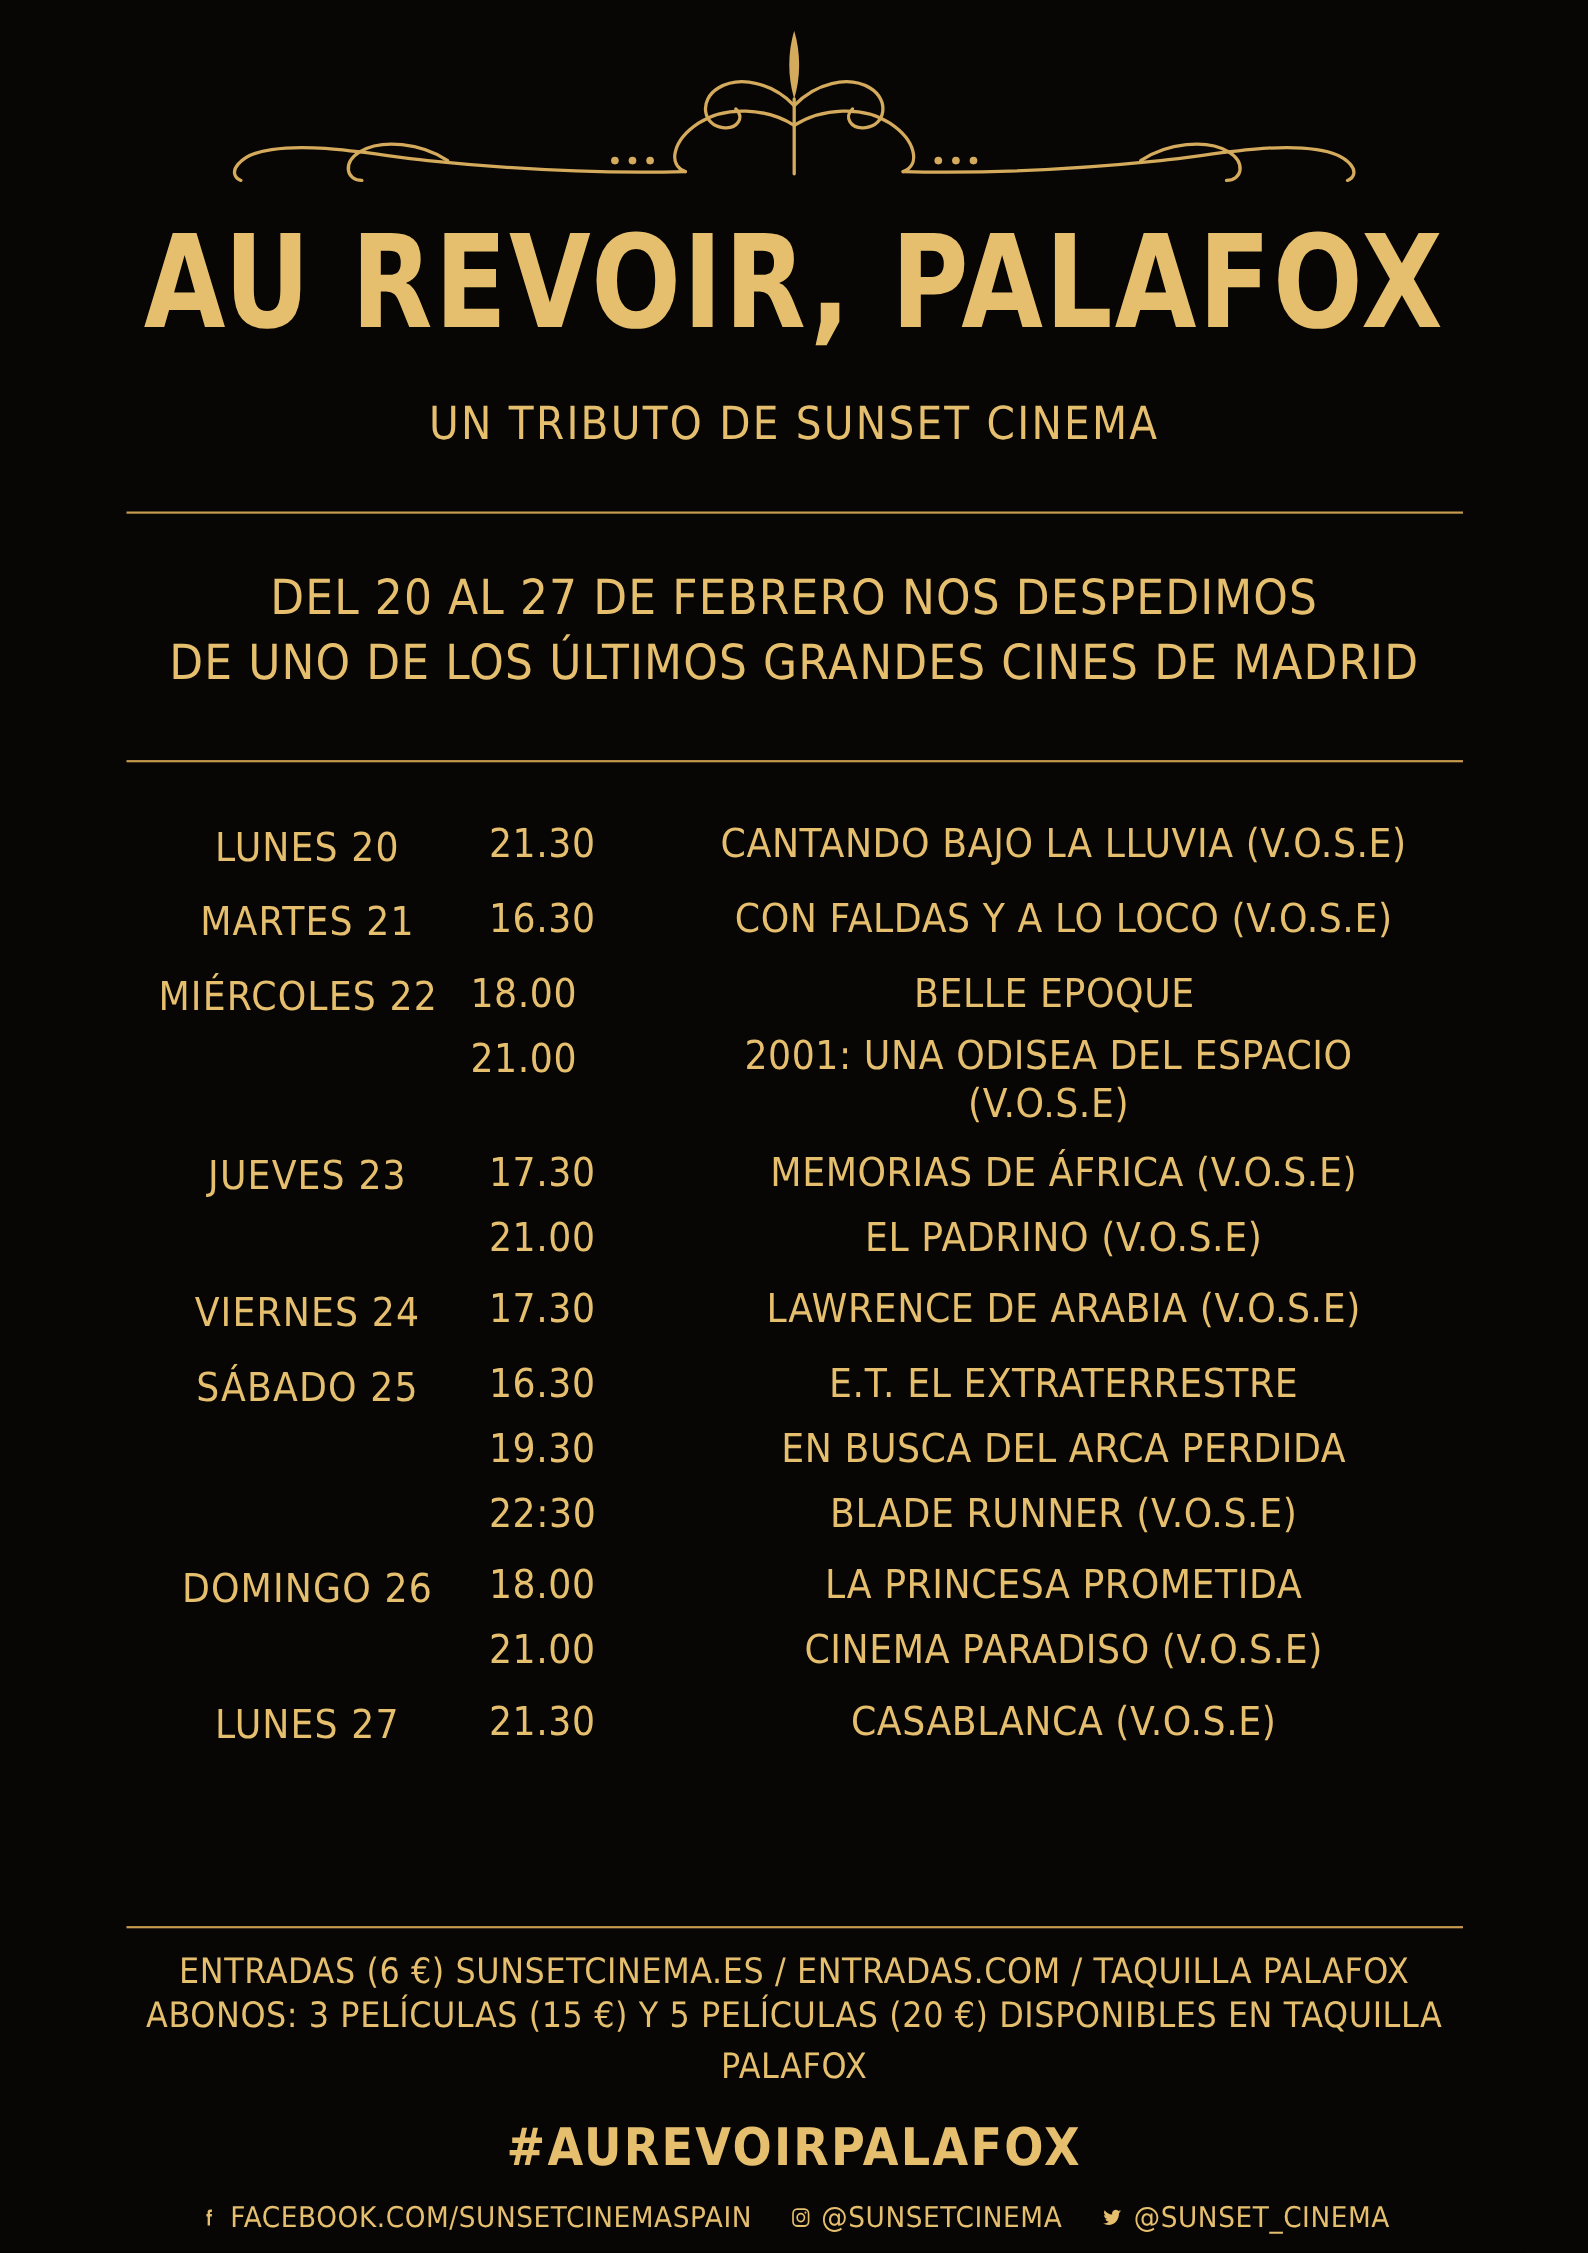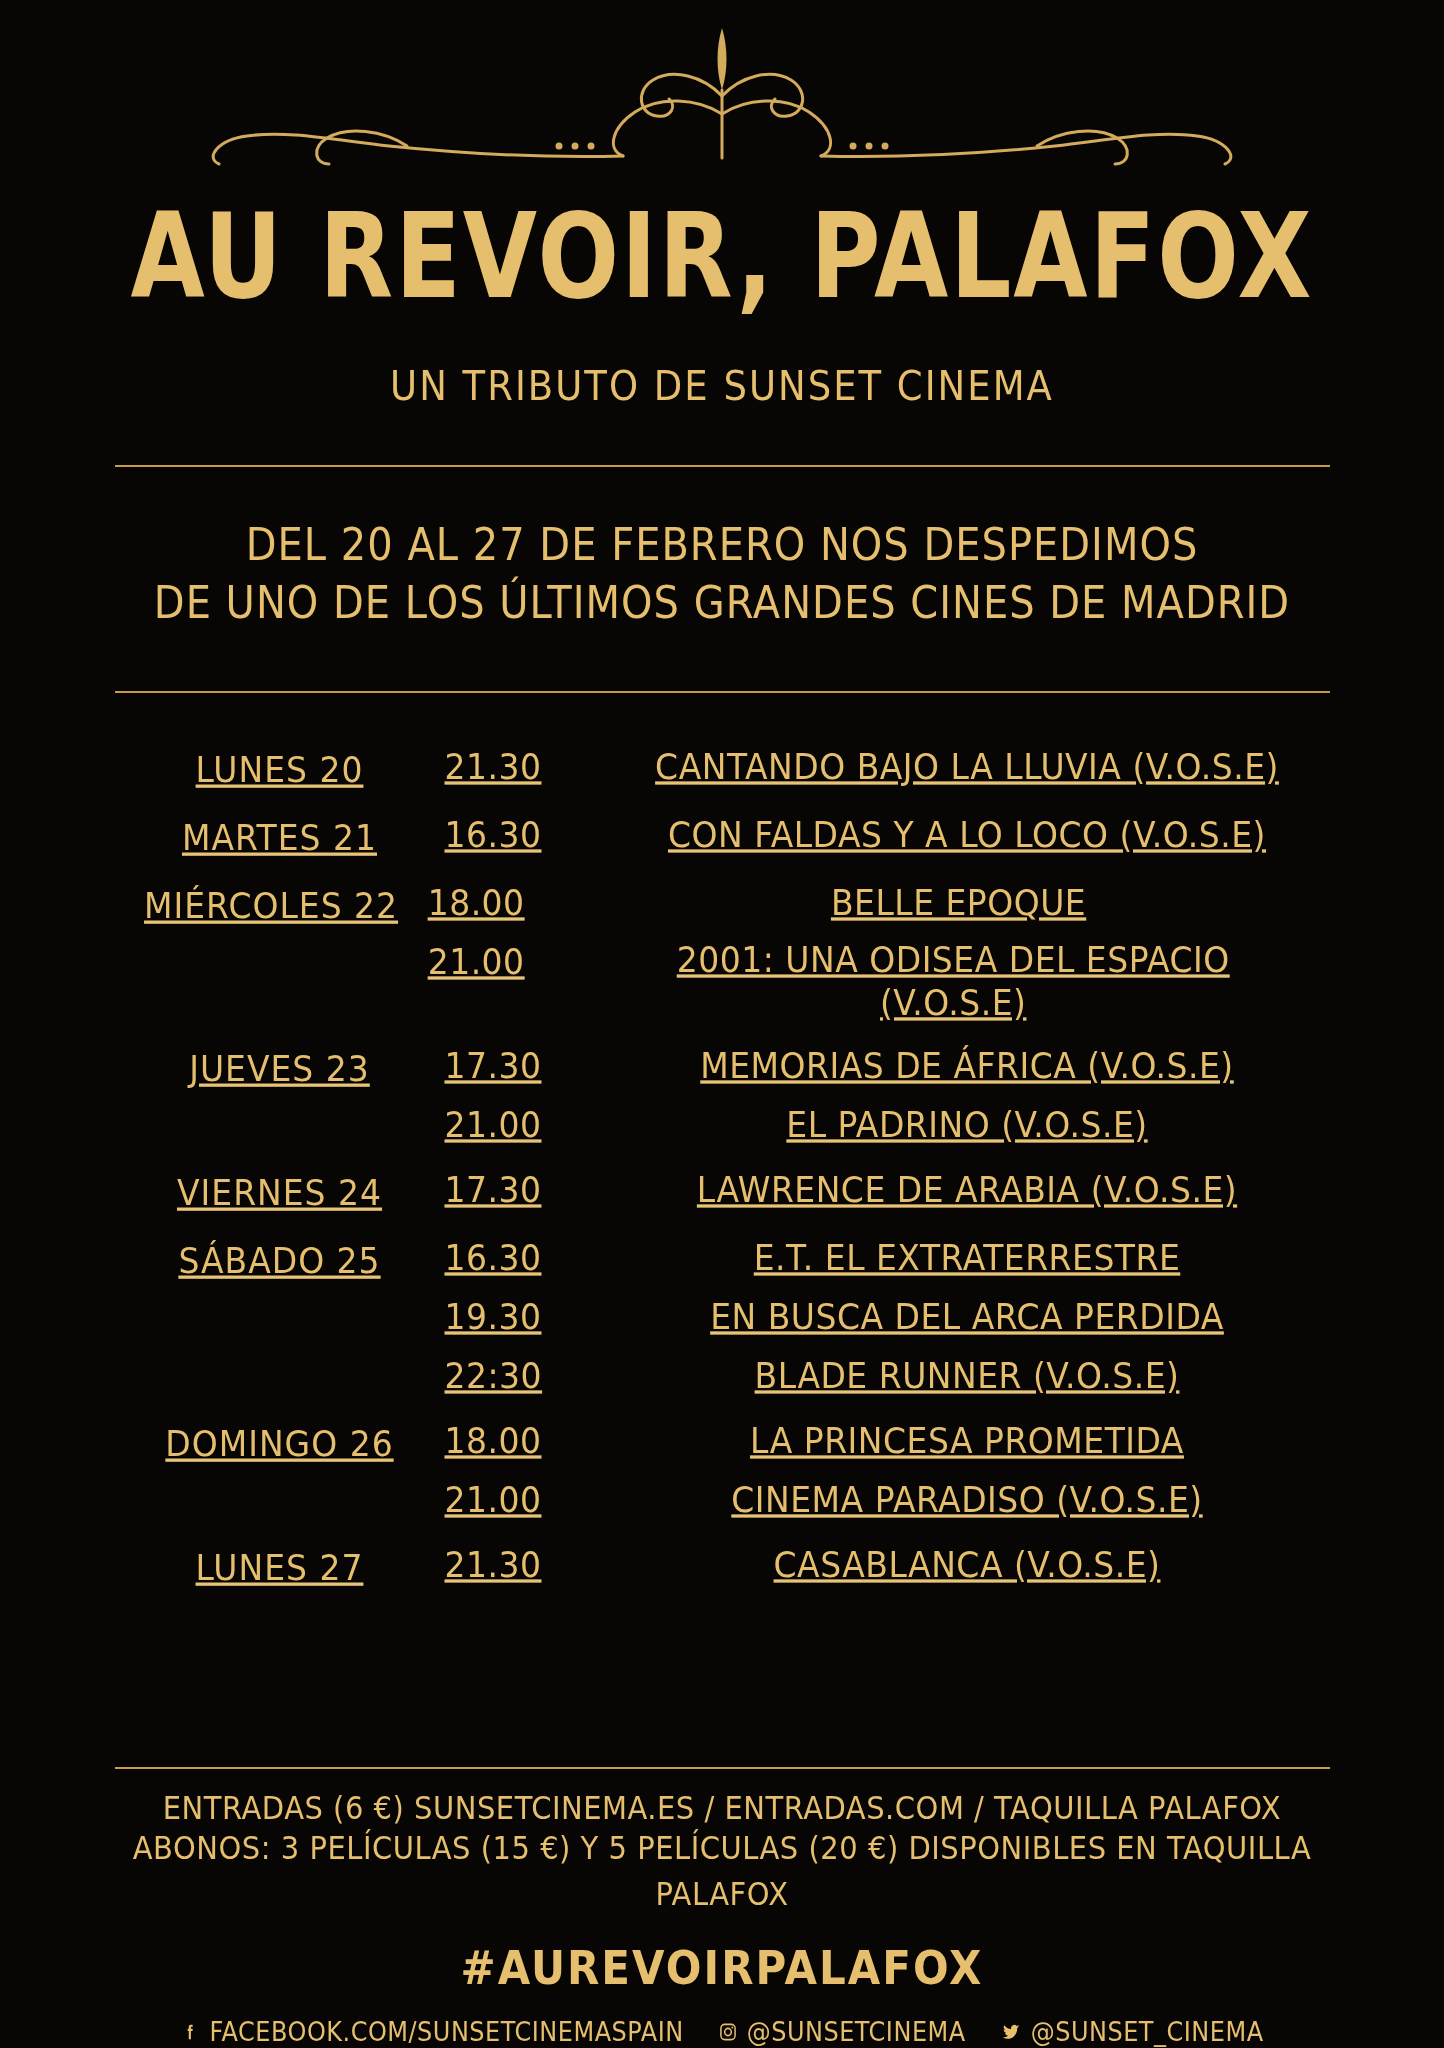--- a/index.html
+++ b/index.html
@@ -79,21 +79,20 @@
   
   .schedule {
     width: 1215px;
     margin-top: 18px;
     flex: 1 1 auto;
   }
   .day {
     display: flex;
     align-items: flex-start;
     margin-bottom: 26px;
-    text-decoration: underline;
   }
   .day-name {
     width: 330px;
     text-align: center;
     font-family: "DejaVu Sans", sans-serif;
     font-size: 33px;
     letter-spacing: 1px;
     color: #e5bf6e;
     padding-top: 3px;
     transform: scaleY(1.1);
@@ -122,21 +121,21 @@
     font-family: "DejaVu Sans", sans-serif;
     font-size: 33px;
     letter-spacing: 0.5px;
     color: #e5bf6e;
     transform: scaleY(1.1);
   }
 
   
   .footer {
     width: 1215px;
-    padding-bottom: 2px;
+    padding-bottom: 18px;
   }
   .footer .rule { margin: 0 0 18px 0; }
   .footer-line {
     text-align: center;
     font-family: "DejaVu Sans", sans-serif;
     font-size: 29px;
     letter-spacing: 0.5px;
     color: #e5bf6e;
     line-height: 1.45;
     transform: scaleY(1.1);

